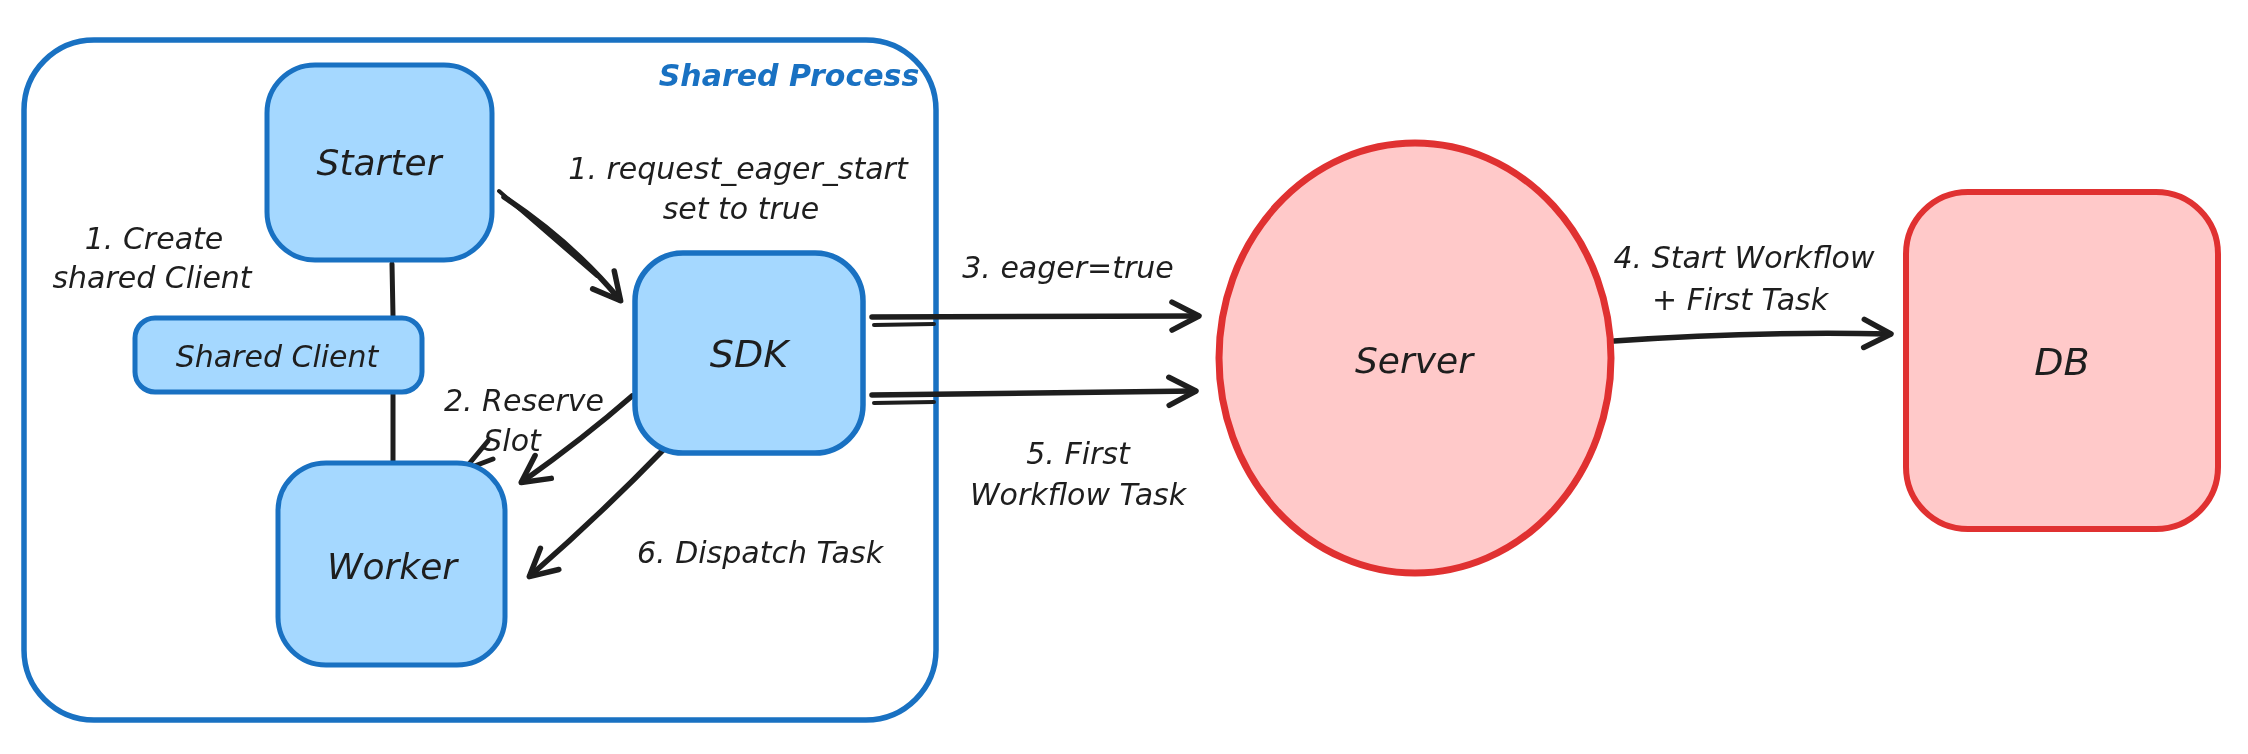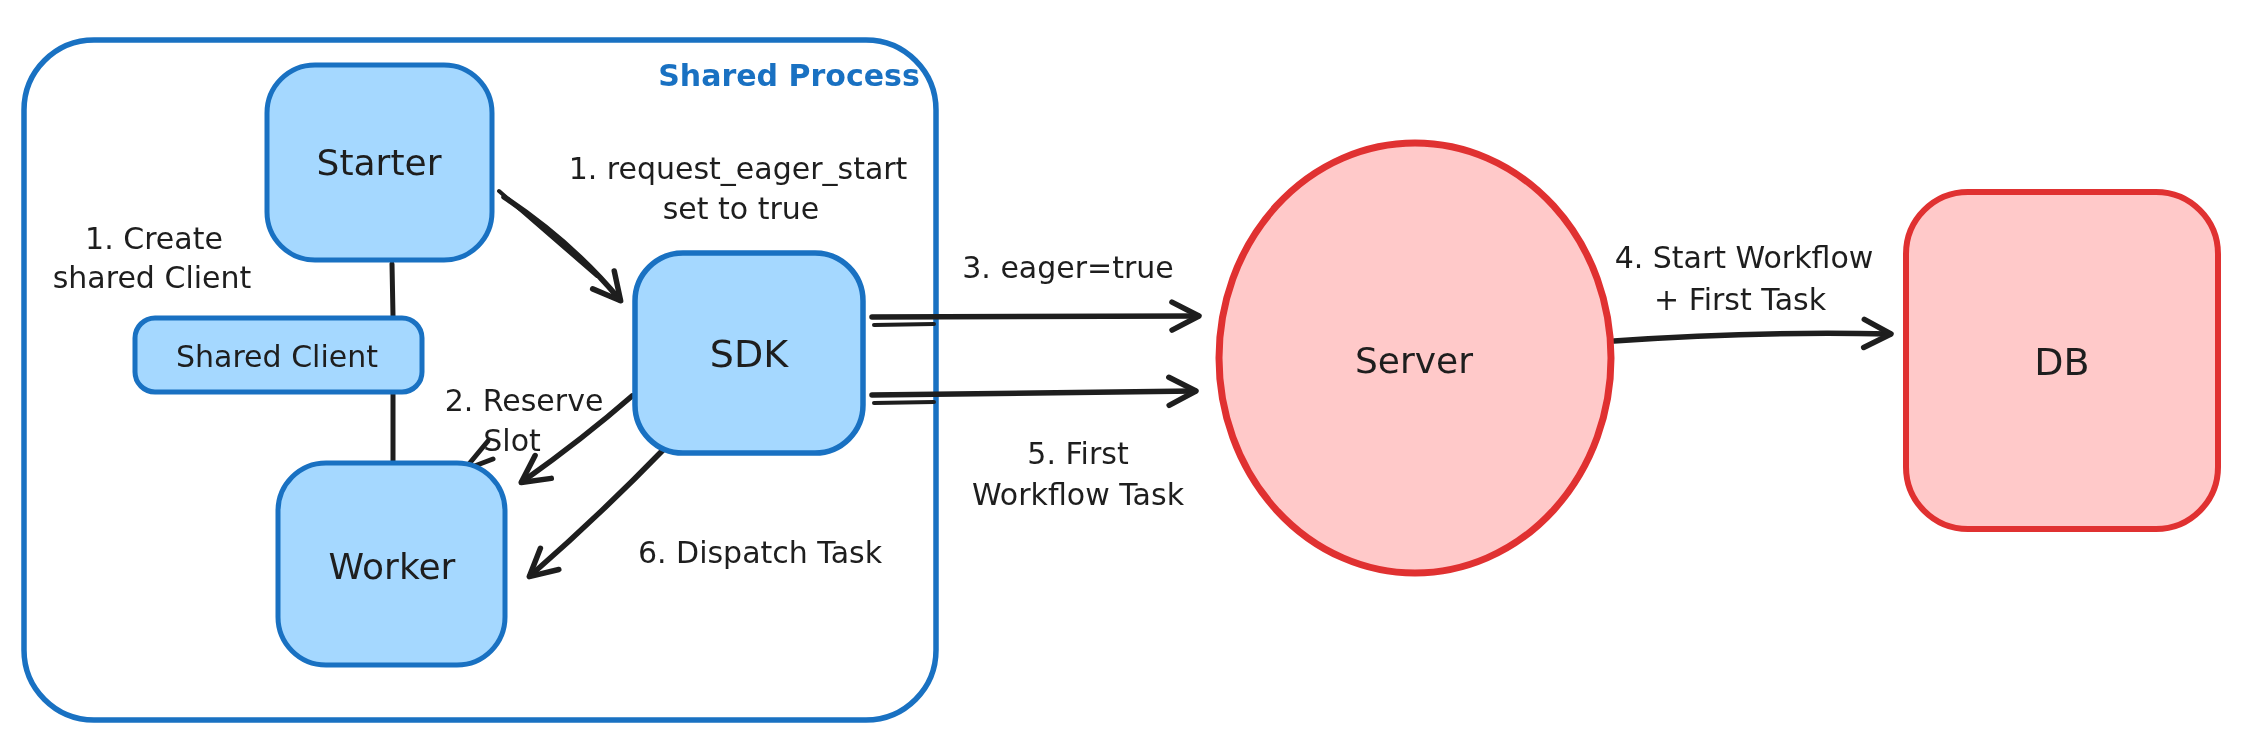--- a/index.html
+++ b/index.html
@@ -5,20 +5,21 @@
   html, body {
     margin: 0;
     padding: 0;
     background: var(--c-background, #ffffff);
   }
   .stage {
     width: 2248px;
     height: 754px;
     position: relative;
     font-family: "DejaVu Sans", sans-serif;
+    font-style: italic;
   }
   svg text {
     font-family: "DejaVu Sans", sans-serif;
     text-anchor: middle;
     dominant-baseline: central;
     fill: var(--c-ink, #1e1e1e);
   }
   .node-blue  { fill: var(--c-blue_fill, #a5d8ff);  stroke: var(--c-blue_stroke, #1971c2); }
   .node-red   { fill: var(--c-red_fill, #ffc9c9);   stroke: var(--c-red_stroke, #e03131); }
   .frame      { fill: none; stroke: var(--c-blue_stroke, #1971c2); }

